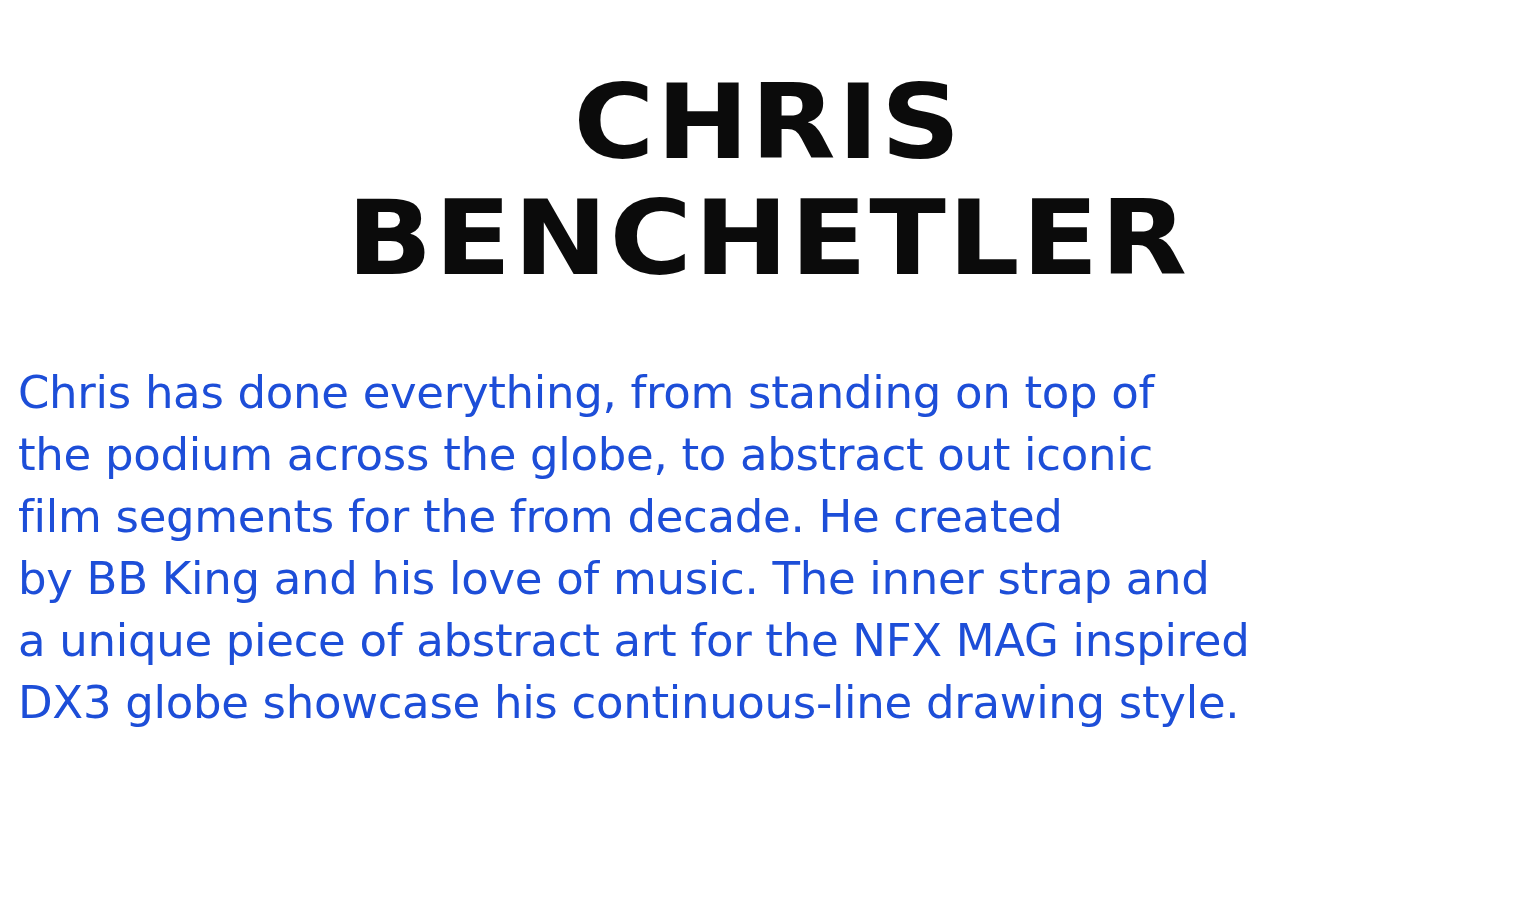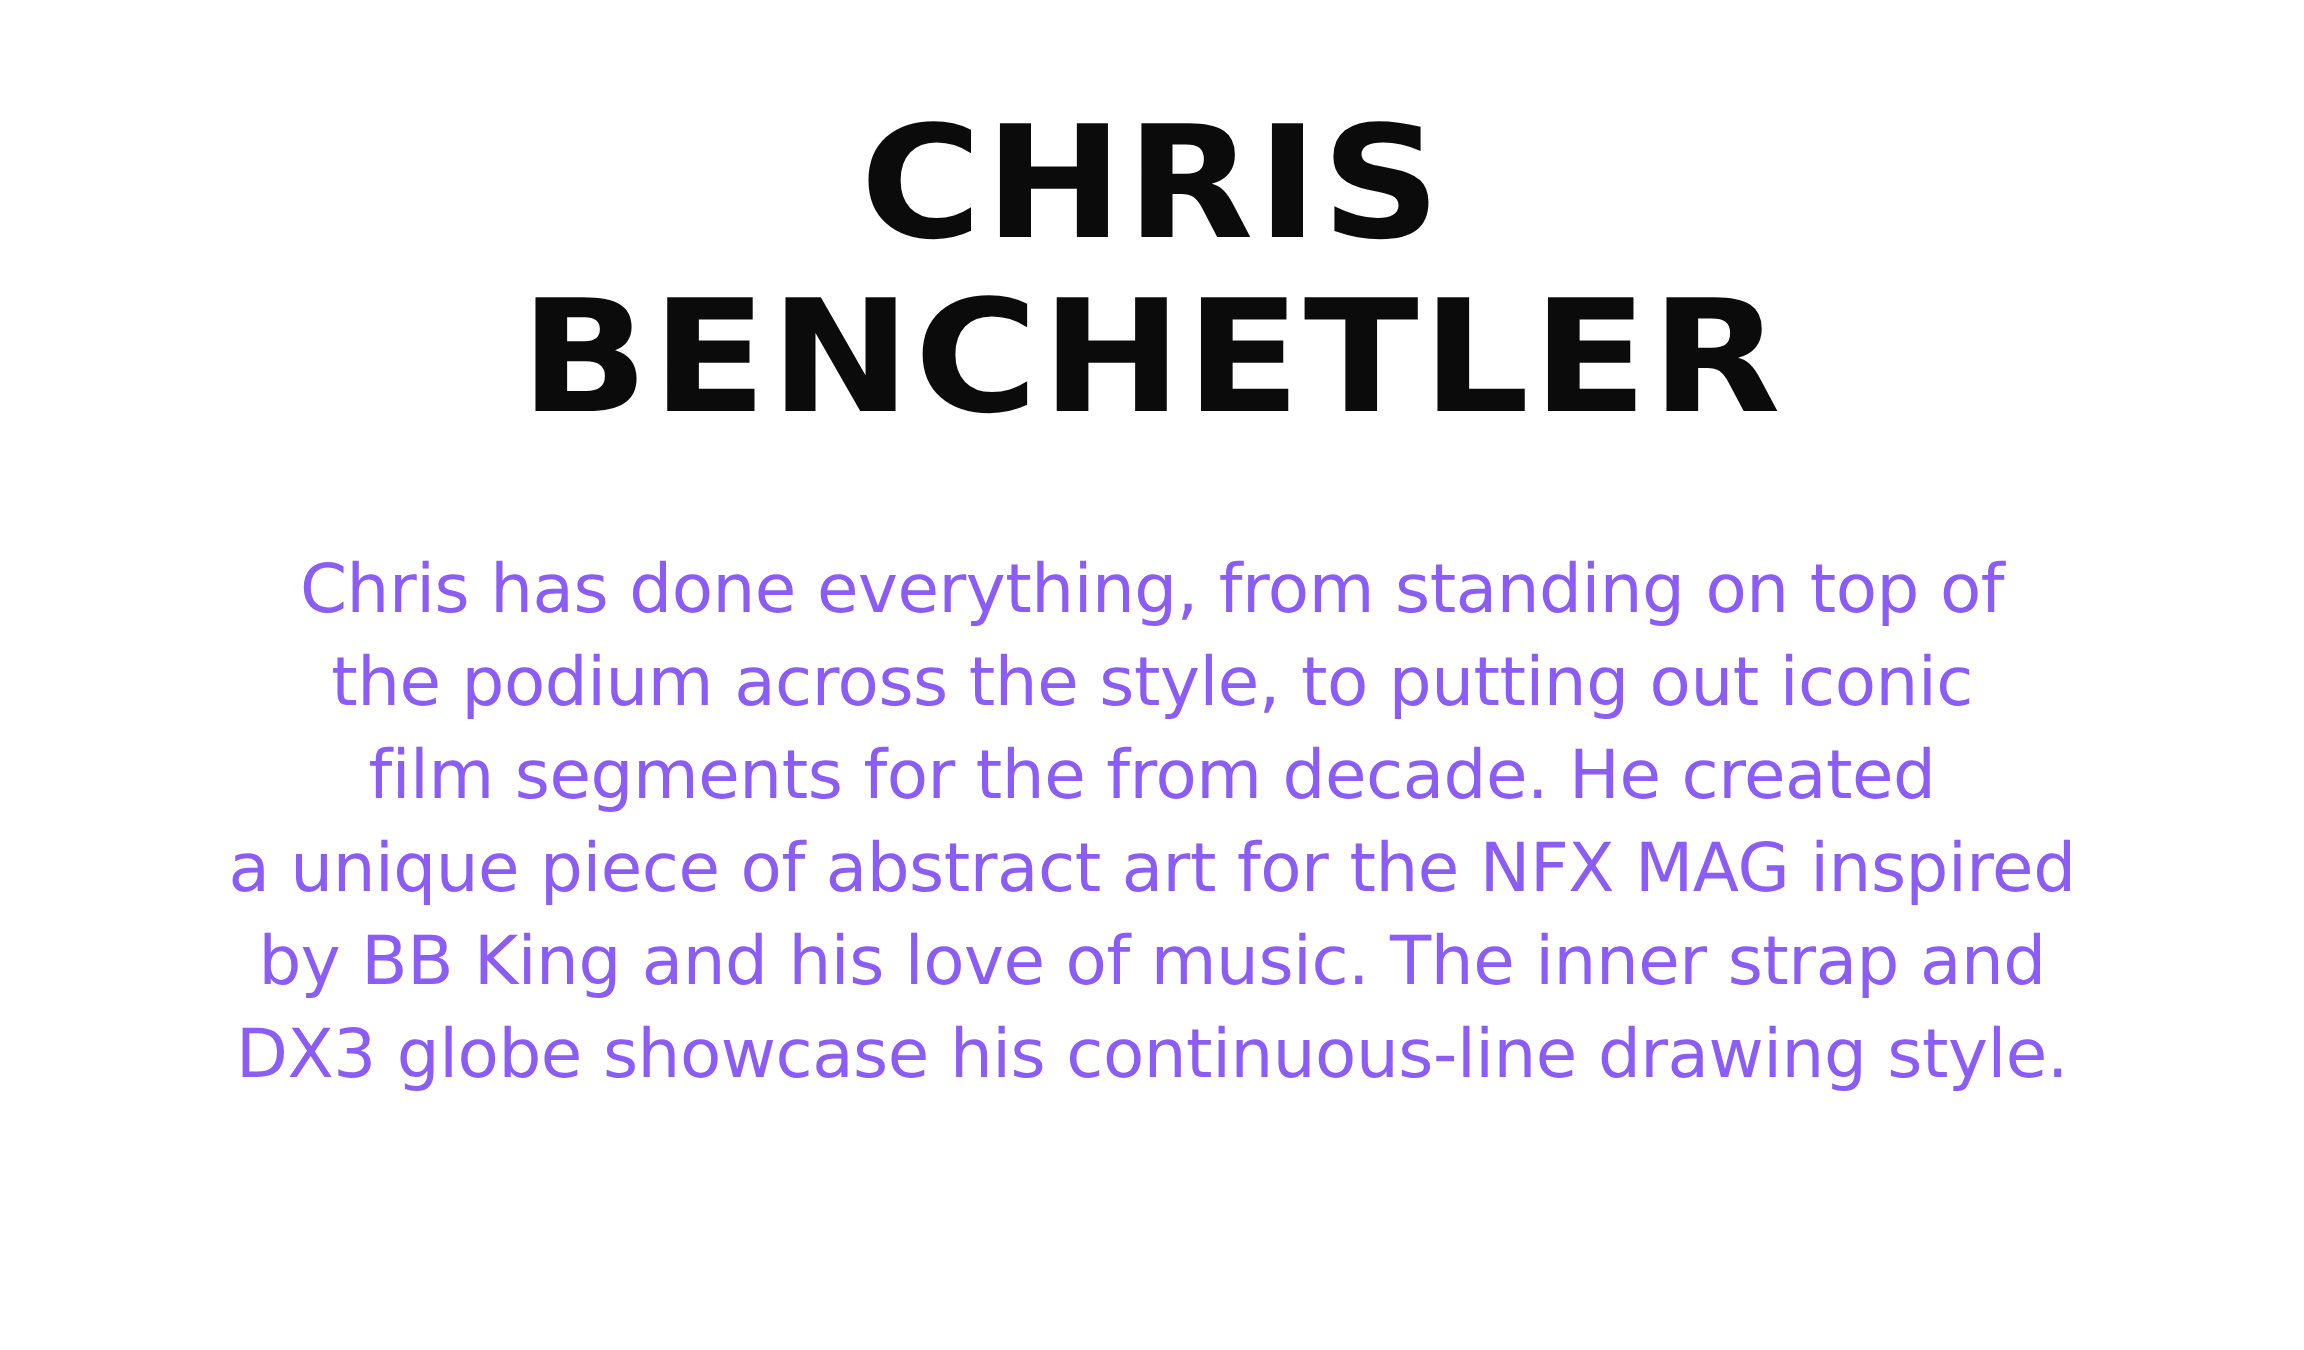--- a/index.html
+++ b/index.html
@@ -44,46 +44,45 @@
 
   .title-line-2 {
     font-size: 104px;
     margin-top: 14px;
     transform: scaleX(1.08);
   }
 
   .bio-block {
     margin-top: 72px;
     width: 1500px;
-    text-align: center;
     font-family: "DejaVu Sans", sans-serif;
     font-size: 45px;
     line-height: 1.38;
     font-weight: 400;
-    color: #8b5cf6;
+    color: #1d4ed8;
     letter-spacing: -0.3px;
   }
 
   .bio-line {
     display: block;
     white-space: nowrap;
   }
 </style>
 </head>
 <body>
 
 <div class="page">
 
   <div class="title-block">
     <div class="title-line-1">CHRIS</div>
     <div class="title-line-2">BENCHETLER</div>
   </div>
 
   <div class="bio-block">
     <span class="bio-line">Chris has done everything, from standing on top of</span>
-    <span class="bio-line">the podium across the style, to putting out iconic</span>
+    <span class="bio-line">the podium across the globe, to abstract out iconic</span>
     <span class="bio-line">film segments for the from decade. He created</span>
+    <span class="bio-line">by BB King and his love of music. The inner strap and</span>
     <span class="bio-line">a unique piece of abstract art for the NFX MAG inspired</span>
-    <span class="bio-line">by BB King and his love of music. The inner strap and</span>
     <span class="bio-line">DX3 globe showcase his continuous-line drawing style.</span>
   </div>
 
 </div>
 
 </body></html>

